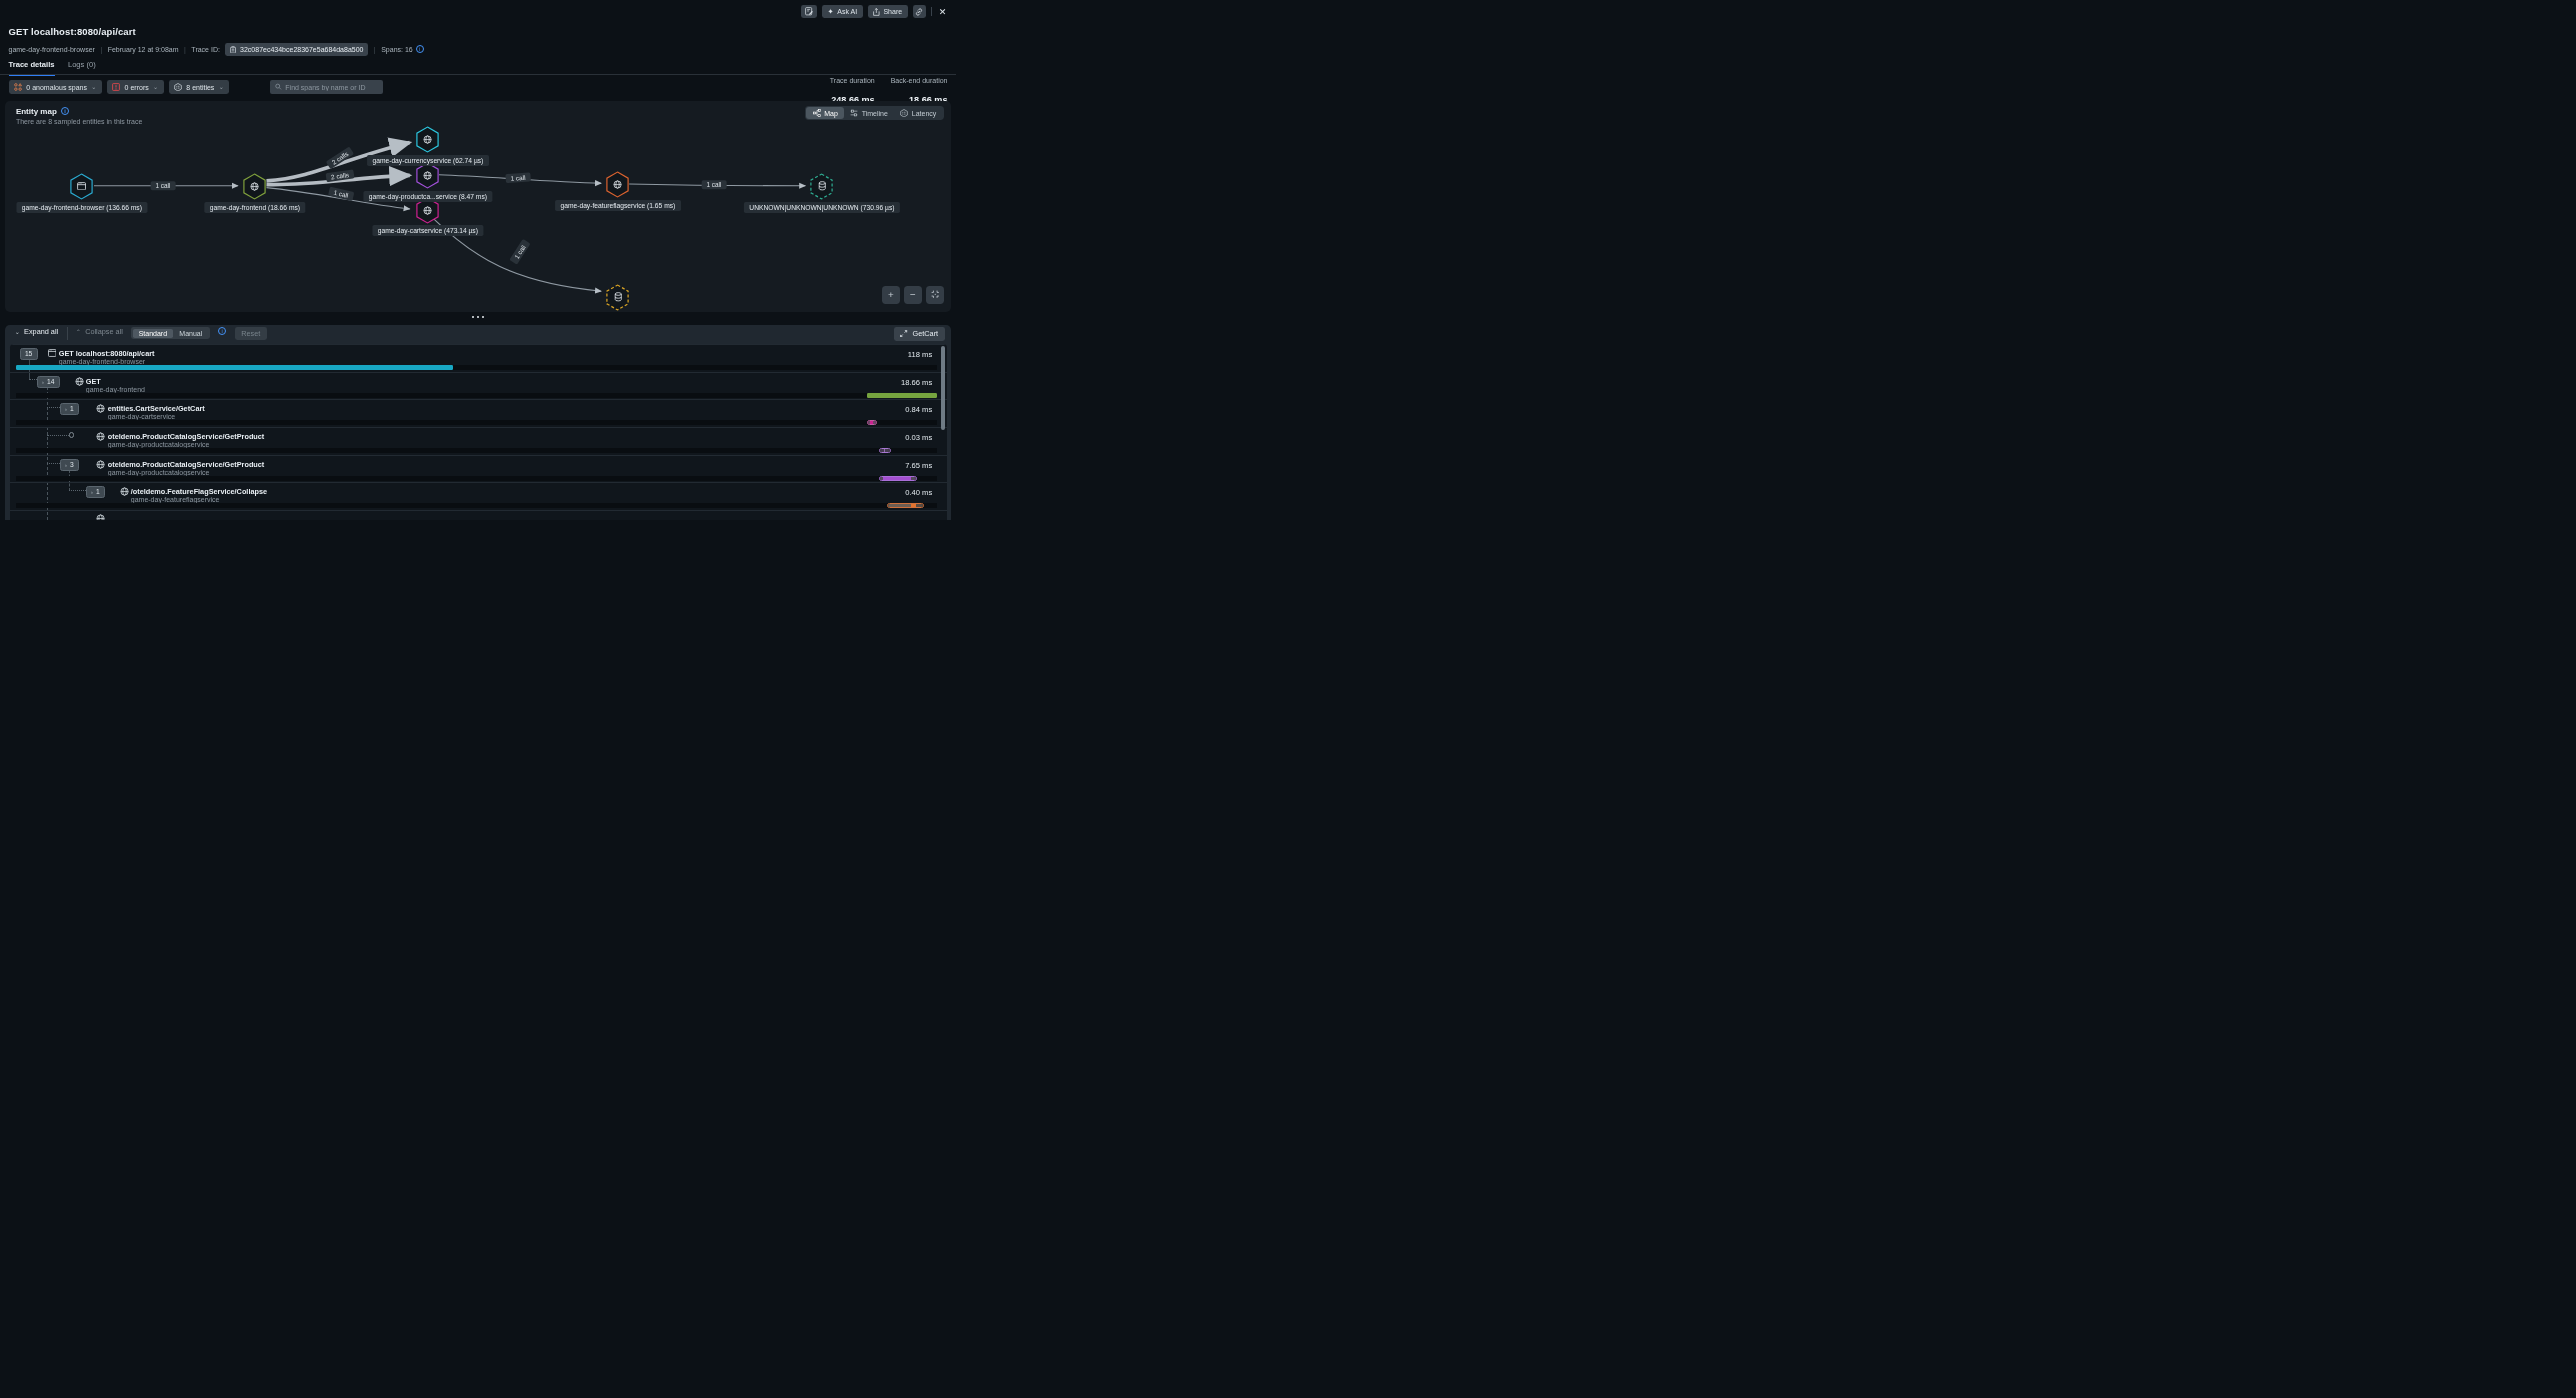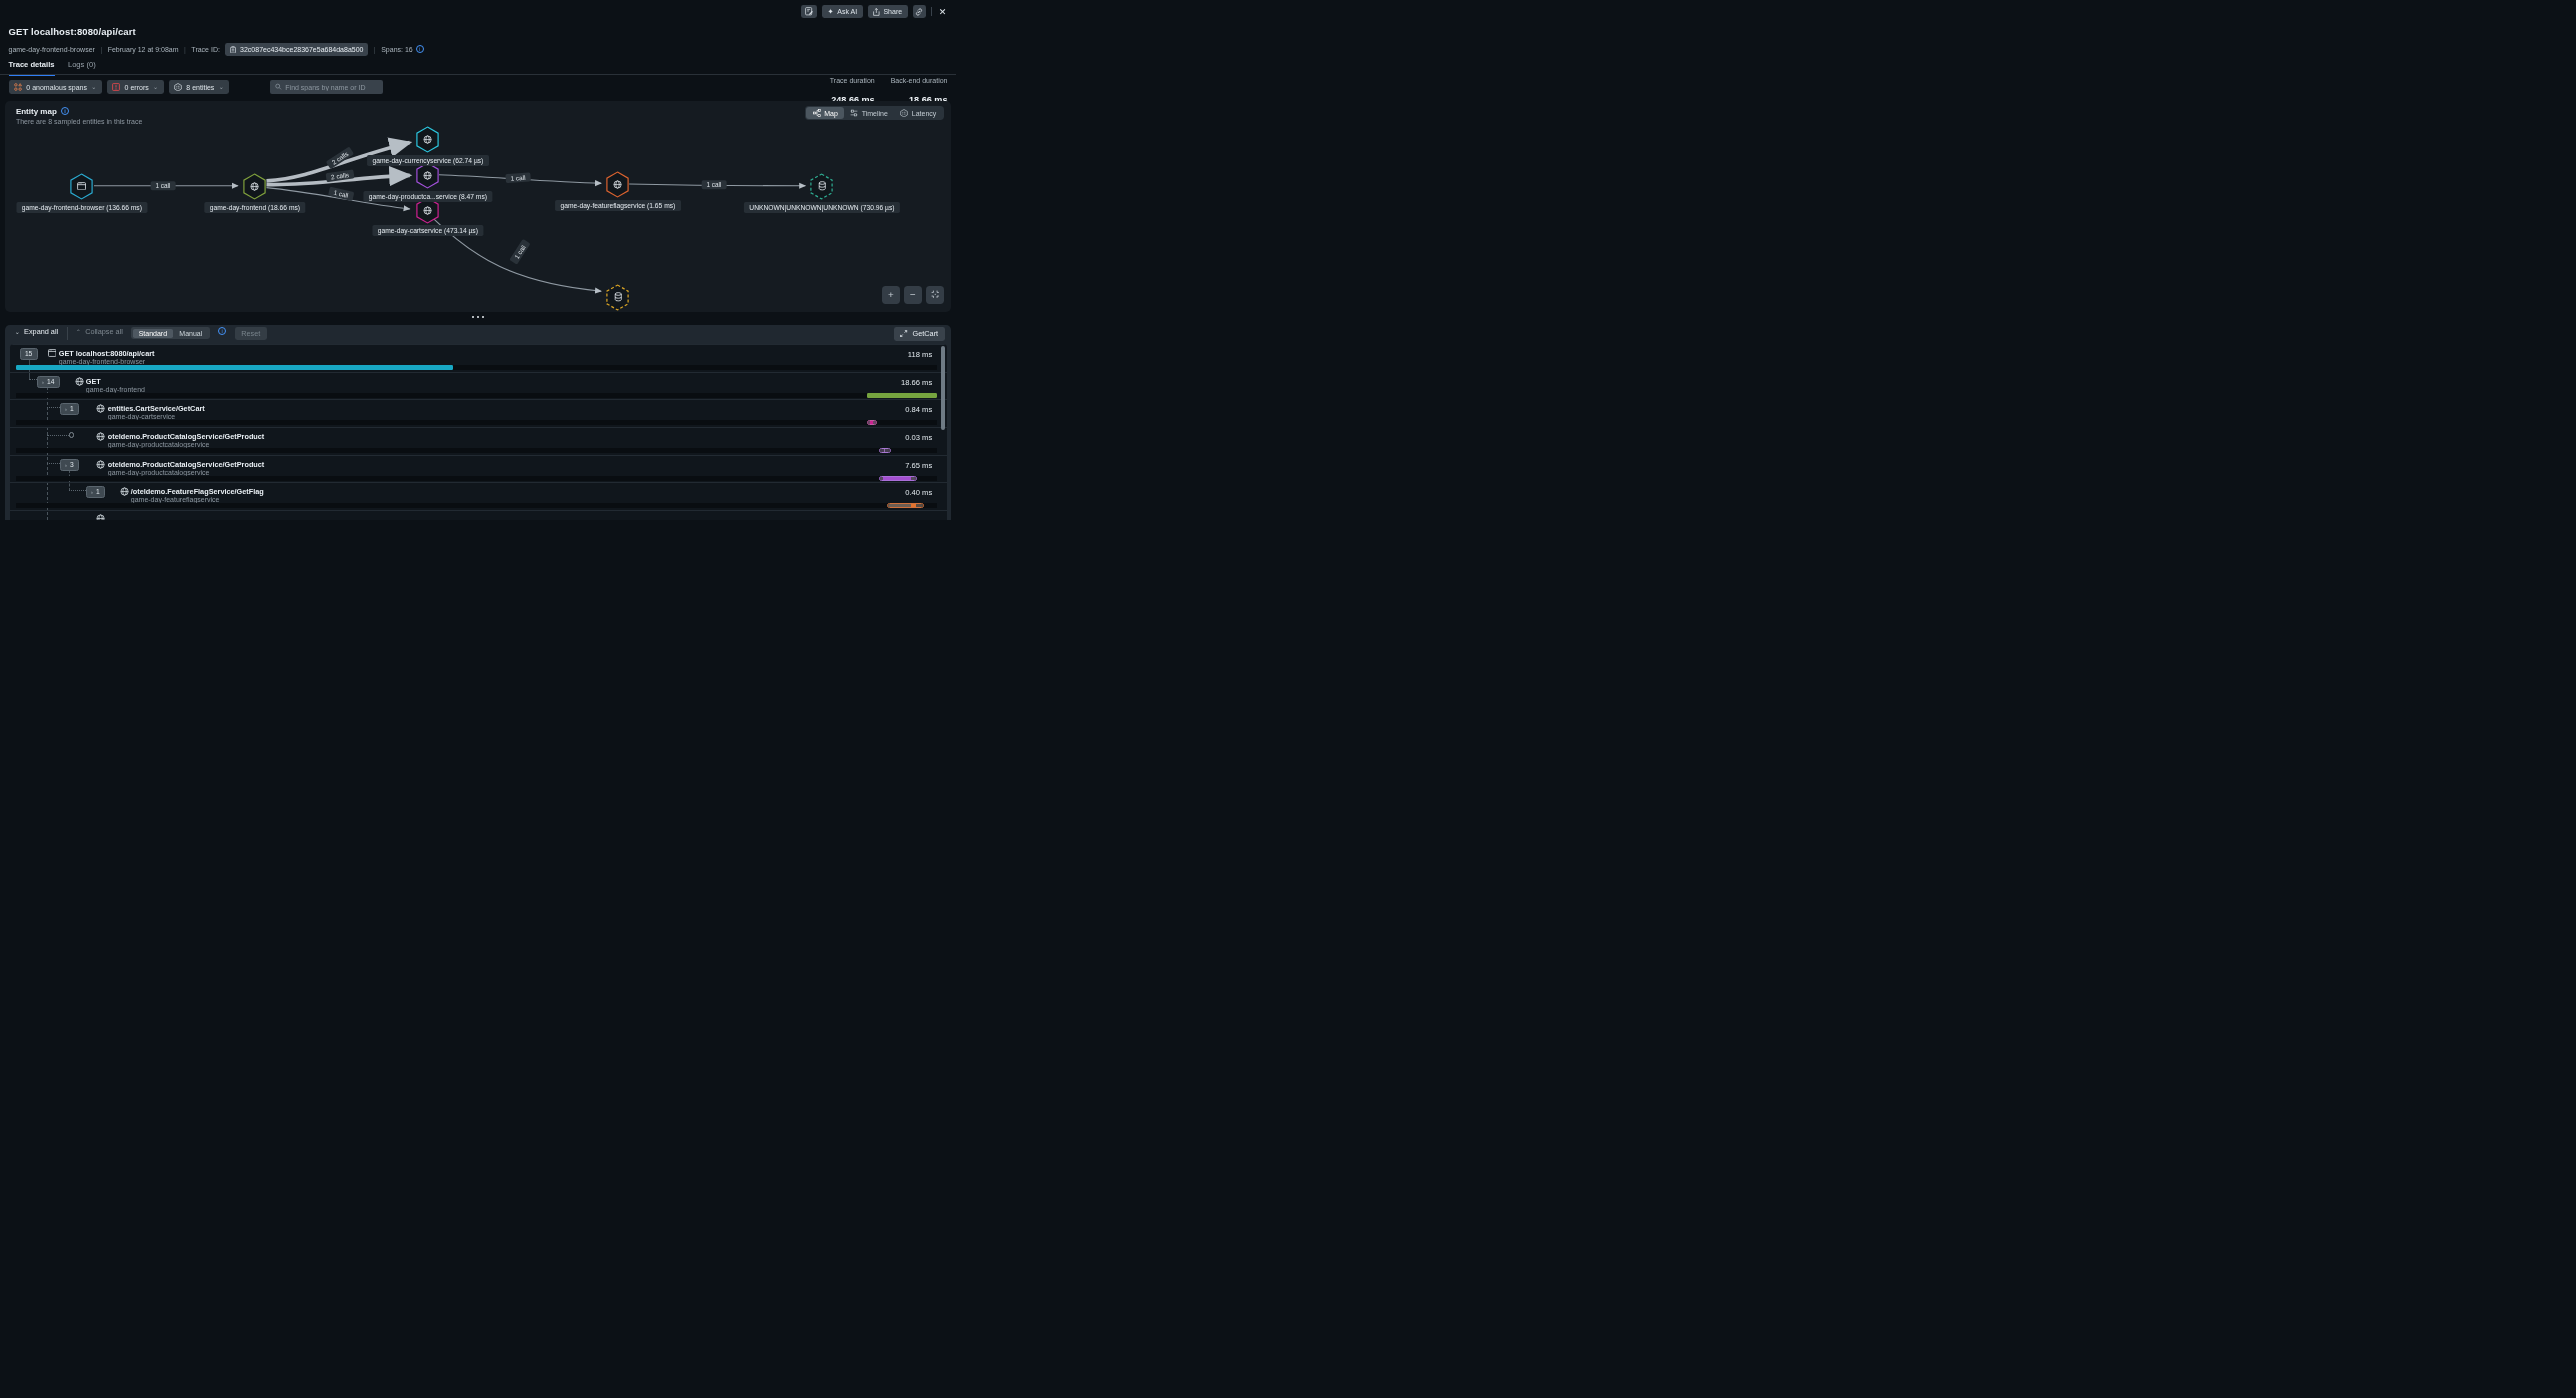--- a/index.html
+++ b/index.html
@@ -570,21 +570,21 @@
           <span class="bchev">›</span>
           <span>1</span>
         </div>
         <span class="rowicon globe-slot" style="left:110px;">
             <svg width="9.1" height="9.1" viewBox="0 0 16 16">
               <circle cx="8" cy="8" r="6.4" fill="none" stroke="#dfe6ec" stroke-width="1.3"></circle>
               <ellipse cx="8" cy="8" rx="3" ry="6.4" fill="none" stroke="#dfe6ec" stroke-width="1.3"></ellipse>
               <line x1="1.6" y1="8" x2="14.4" y2="8" stroke="#dfe6ec" stroke-width="1.3"></line>
             </svg>
           </span>
-        <div class="rtitle" style="left:121px;">/oteldemo.FeatureFlagService/GetFlag</div>
+        <div class="rtitle" style="left:121px;">/oteldemo.FeatureFlagService/Collapse</div>
         <div class="rsvc" style="left:121px;">game-day-featureflagservice</div>
         <div class="rdur">0.40 ms</div>
         <div class="track">
             <div class="bar" style="left: 94.6%; width: 37px; border-radius: 4.3px; border: 0.9px solid rgb(208, 113, 60);">
               <div style="width: 66%; height: 100%; background: rgb(109, 94, 83);"></div>
               <div style="width: 13%; height: 100%; background: rgb(226, 115, 47);"></div>
               <div style="width: 21%; height: 100%; background: rgb(87, 75, 67);"></div>
             </div>
           </div>
       </div>

